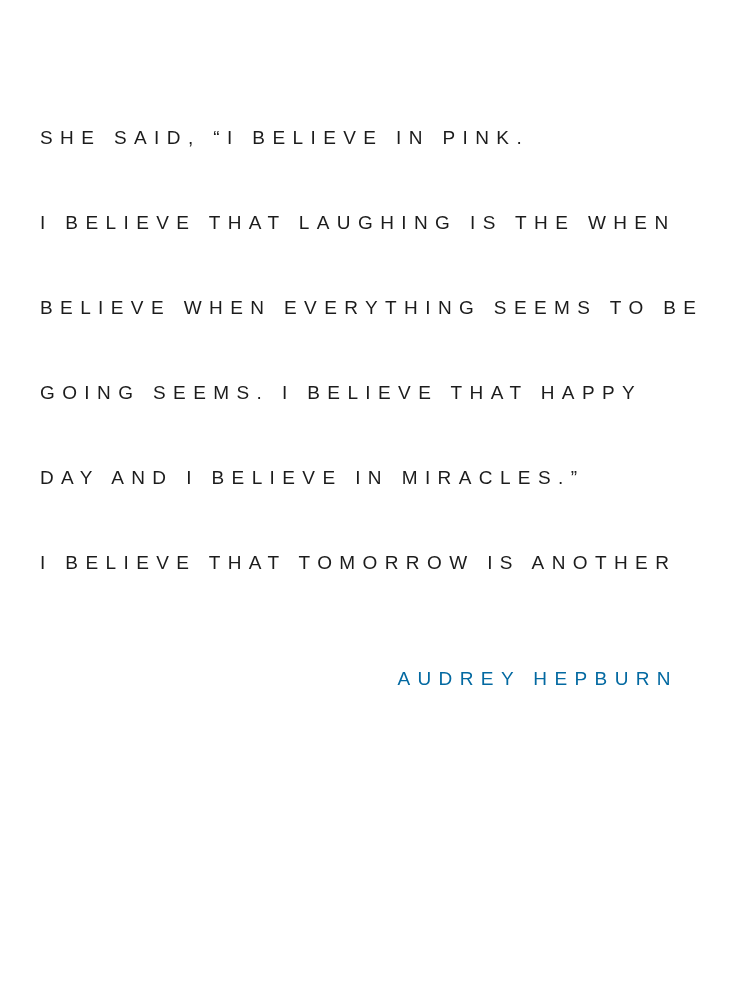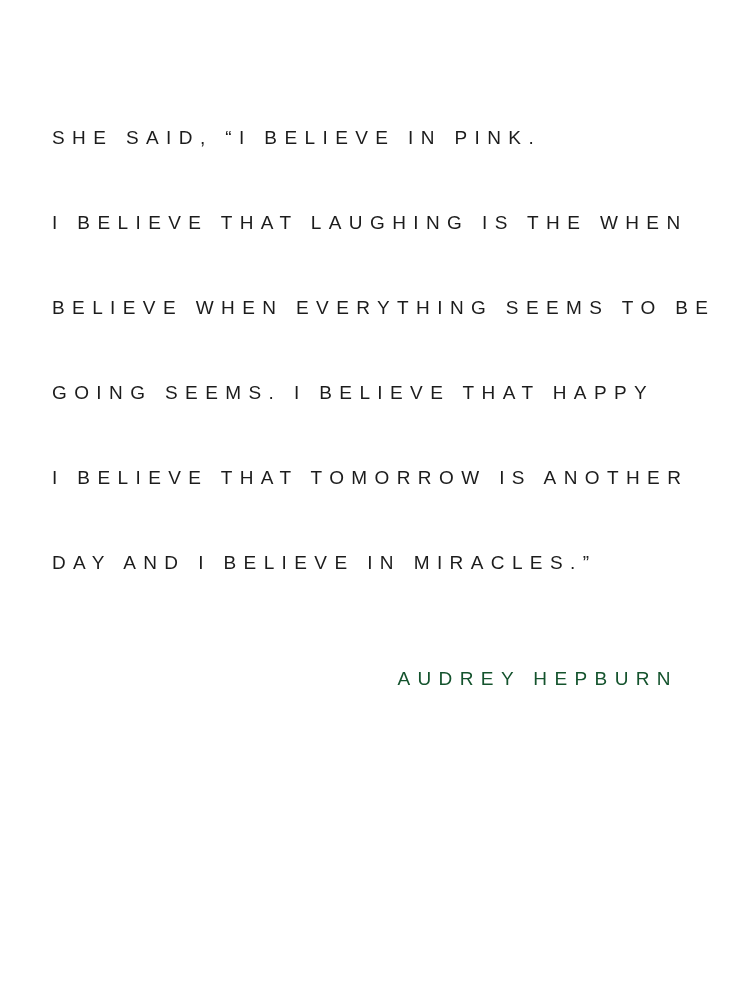--- a/index.html
+++ b/index.html
@@ -12,54 +12,54 @@
     background: #ffffff;
     font-family: "Liberation Sans", sans-serif;
     overflow: hidden;
   }
   .poster {
     position: relative;
     width: 750px;
     height: 888px;
     background: #ffffff;
     box-sizing: border-box;
-    padding: 95px 68px 0 52px;
+    padding: 95px 68px 0 40px;
   }
   .quote-block {
     display: block;
   }
   .quote-line {
     font-family: "Liberation Sans", sans-serif;
     font-size: 19px;
     font-weight: 400;
     color: #1c1c1c;
     letter-spacing: 7.4px;
     line-height: 85px;
     white-space: nowrap;
     text-align: left;
   }
   .attribution {
     margin-top: 60px;
     font-family: "Liberation Sans", sans-serif;
     font-size: 19px;
     font-weight: 400;
-    color: #14532d;
+    color: #0369a1;
     letter-spacing: 7.4px;
     line-height: 28px;
     text-align: right;
     white-space: nowrap;
     padding-right: 4px;
   }
 </style>
 </head>
 <body>
 
 <div class="poster">
   <div class="quote-block">
     <div class="quote-line">SHE SAID, “I BELIEVE IN PINK.</div>
     <div class="quote-line">I BELIEVE THAT LAUGHING IS THE WHEN</div>
     <div class="quote-line">BELIEVE WHEN EVERYTHING SEEMS TO BE</div>
     <div class="quote-line">GOING SEEMS. I BELIEVE THAT HAPPY</div>
+    <div class="quote-line">DAY AND I BELIEVE IN MIRACLES.”</div>
     <div class="quote-line">I BELIEVE THAT TOMORROW IS ANOTHER</div>
-    <div class="quote-line">DAY AND I BELIEVE IN MIRACLES.”</div>
   </div>
   <div class="attribution">AUDREY HEPBURN</div>
 </div>
 
 </body></html>

